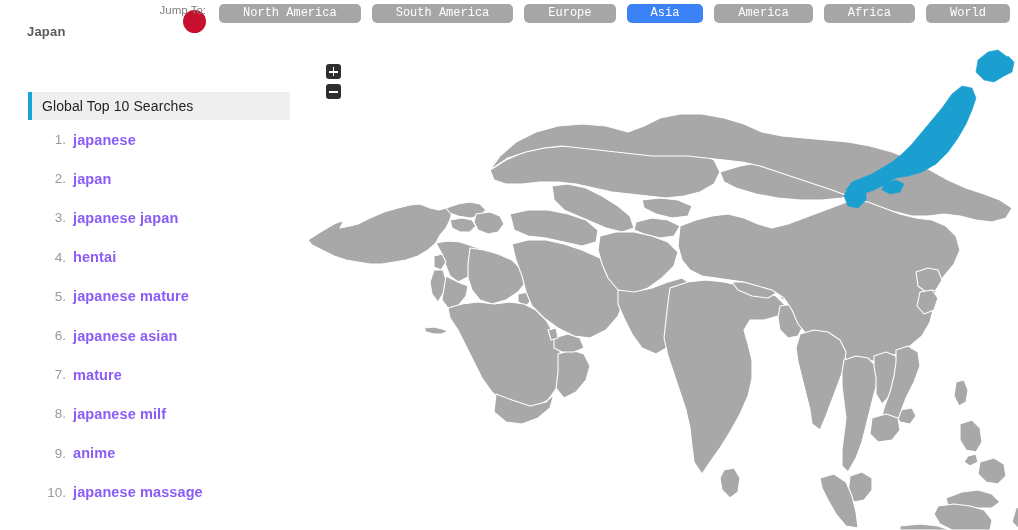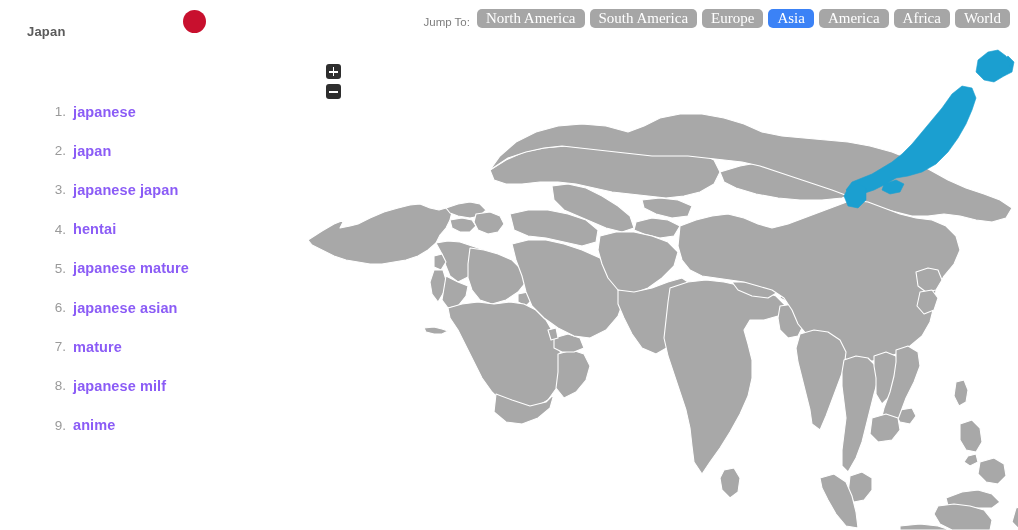--- a/index.html
+++ b/index.html
@@ -57,44 +57,44 @@
     background: #c8102e;
   }
 
   
   #jump-bar {
     position: absolute;
     right: 8px;
     top: 4px;
     height: 24px;
     display: flex;
-    align-items: flex-end;
-    gap: 5px;
+    align-items: flex-start;
+    gap: 11px;
     white-space: nowrap;
   }
   #jump-label {
     font-size: 11.5px;
     color: #7d7d7d;
     margin-right: 2px;
   }
   .jump-btn {
     display: inline-flex;
     align-items: center;
     justify-content: center;
     height: 19px;
-    padding: 0 9px;
+    padding: 0 24px;
     border-radius: 5px;
     background: #a6a6a6;
     color: #ffffff;
-    font-size: 15px;
+    font-size: 12px;
     line-height: 19px;
     cursor: pointer;
     user-select: none;
     border: none;
-    font-family: Liberation Serif, serif;
+    font-family: Liberation Mono, monospace;
   }
   .jump-btn.is-active {
     background: #3b82f6;
   }
 
   
   #searches-panel {
     position: absolute;
     left: 28px;
     top: 92px;
@@ -234,20 +234,24 @@
     <button class="jump-btn">North America</button>
     <button class="jump-btn">South America</button>
     <button class="jump-btn">Europe</button>
     <button class="jump-btn is-active">Asia</button>
     <button class="jump-btn">America</button>
     <button class="jump-btn">Africa</button>
     <button class="jump-btn">World</button>
   </div>
 
   <div id="searches-panel">
+    <div id="searches-header">
+      <div class="accent"></div>
+      <span id="searches-title">Global Top 10 Searches</span>
+    </div>
     <ul id="searches-list">
       <li class="search-item">
         <span class="search-rank">1.</span>
         <a class="search-link">japanese</a>
       </li>
       <li class="search-item">
         <span class="search-rank">2.</span>
         <a class="search-link">japan</a>
       </li>
       <li class="search-item">
@@ -270,20 +274,24 @@
         <span class="search-rank">7.</span>
         <a class="search-link">mature</a>
       </li>
       <li class="search-item">
         <span class="search-rank">8.</span>
         <a class="search-link">japanese milf</a>
       </li>
       <li class="search-item">
         <span class="search-rank">9.</span>
         <a class="search-link">anime</a>
+      </li>
+      <li class="search-item">
+        <span class="search-rank">10.</span>
+        <a class="search-link">japanese massage</a>
       </li>
     </ul>
   </div>
 
   <div id="map-area">
     <svg id="map-svg" viewBox="0 0 718 492" preserveAspectRatio="xMidYMid meet">
 
       <path class="land" d="M8,202 L22,193 L34,186 L44,182 L40,190 L50,188 L58,186 L70,180 L84,174 L98,170 L110,167 L120,166 L130,170 L139,172 L146,170 L152,174 L150,182 L146,190 L140,197 L136,205 L128,212 L118,218 L106,222 L94,224 L82,226 L70,226 L58,224 L46,222 L34,218 L22,212 L12,207 Z"></path>
 
       <path class="land" d="M124,290 L134,289 L142,291 L148,293 L142,296 L134,296 L126,294 Z"></path>

